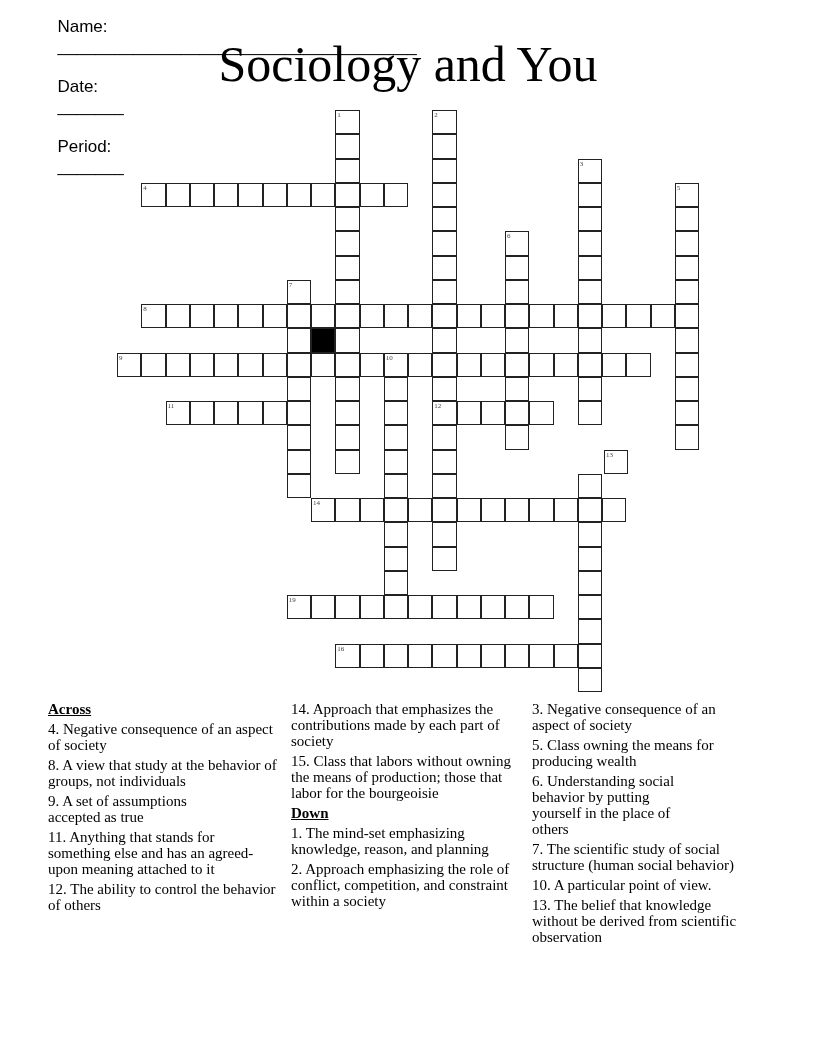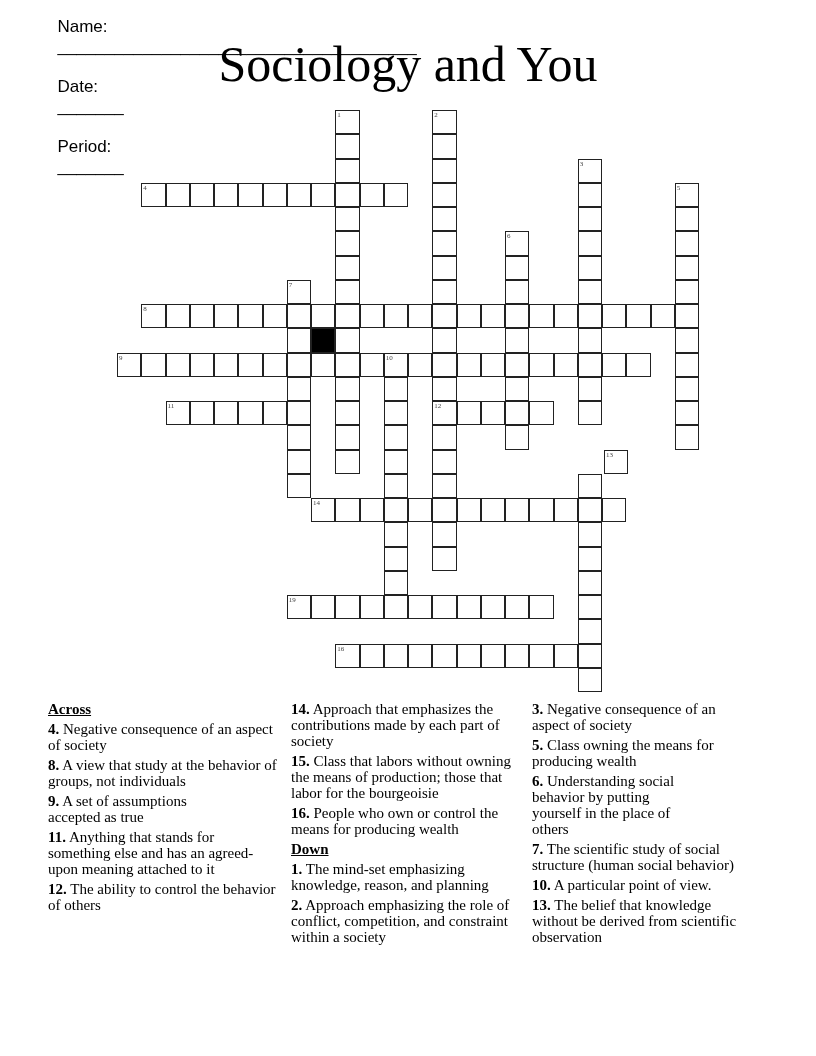--- a/index.html
+++ b/index.html
@@ -22,21 +22,21 @@
   .cell .num {
     position: absolute; top: 0px; left: 1px;
     font-family: "Liberation Serif", serif; font-size: 7px; line-height: 8px; color: #444;
   }
   .clues {
     position: absolute; top: 701px;
     font-family: "Liberation Serif", serif; font-size: 15px; line-height: 16px;
   }
   .clue-heading { font-weight: bold; text-decoration: underline; margin-bottom: 4px; }
   .clue { margin-bottom: 4px; }
-  .clue b { font-weight: bold; }
+  .clue b { font-weight: normal; }
 </style>
 </head>
 <body>
 
 <div class="header-line">
   <span>Name:</span>
   <span>______________________________________</span>
   <span style="width:18px"></span>
   <span>Date:</span>
   <span>_______</span>
@@ -264,21 +264,20 @@
   <div class="clue"><b>4.</b> <span>Negative consequence of an aspect of society</span></div>
   <div class="clue"><b>8.</b> <span>A view that study at the behavior of groups, not individuals</span></div>
   <div class="clue" style="width:170px"><b>9.</b> <span>A set of assumptions accepted as true</span></div>
   <div class="clue" style="width:225px"><b>11.</b> <span>Anything that stands for something else and has an agreed-upon meaning attached to it</span></div>
   <div class="clue"><b>12.</b> <span>The ability to control the behavior of others</span></div>
 </div>
 
 <div class="clues" style="left:291px; width:240px;">
   <div class="clue" style="width:215px"><b>14.</b> <span>Approach that emphasizes the contributions made by each part of society</span></div>
   <div class="clue"><b>15.</b> <span>Class that labors without owning the means of production; those that labor for the bourgeoisie</span></div>
-  <div class="clue" style="width:215px"><b>16.</b> <span>People who own or control the means for producing wealth</span></div>
   <div class="clue-heading">Down</div>
   <div class="clue" style="width:225px"><b>1.</b> <span>The mind-set emphasizing knowledge, reason, and planning</span></div>
   <div class="clue" style="width:225px"><b>2.</b> <span>Approach emphasizing the role of conflict, competition, and constraint within a society</span></div>
 </div>
 
 <div class="clues" style="left:532px; width:240px;">
   <div class="clue" style="width:215px"><b>3.</b> <span>Negative consequence of an aspect of society</span></div>
   <div class="clue" style="width:215px"><b>5.</b> <span>Class owning the means for producing wealth</span></div>
   <div class="clue" style="width:170px;"><b>6.</b> <span>Understanding social behavior by putting yourself in the place of others</span></div>
   <div class="clue" style="width:230px"><b>7.</b> <span>The scientific study of social structure (human social behavior)</span></div>

